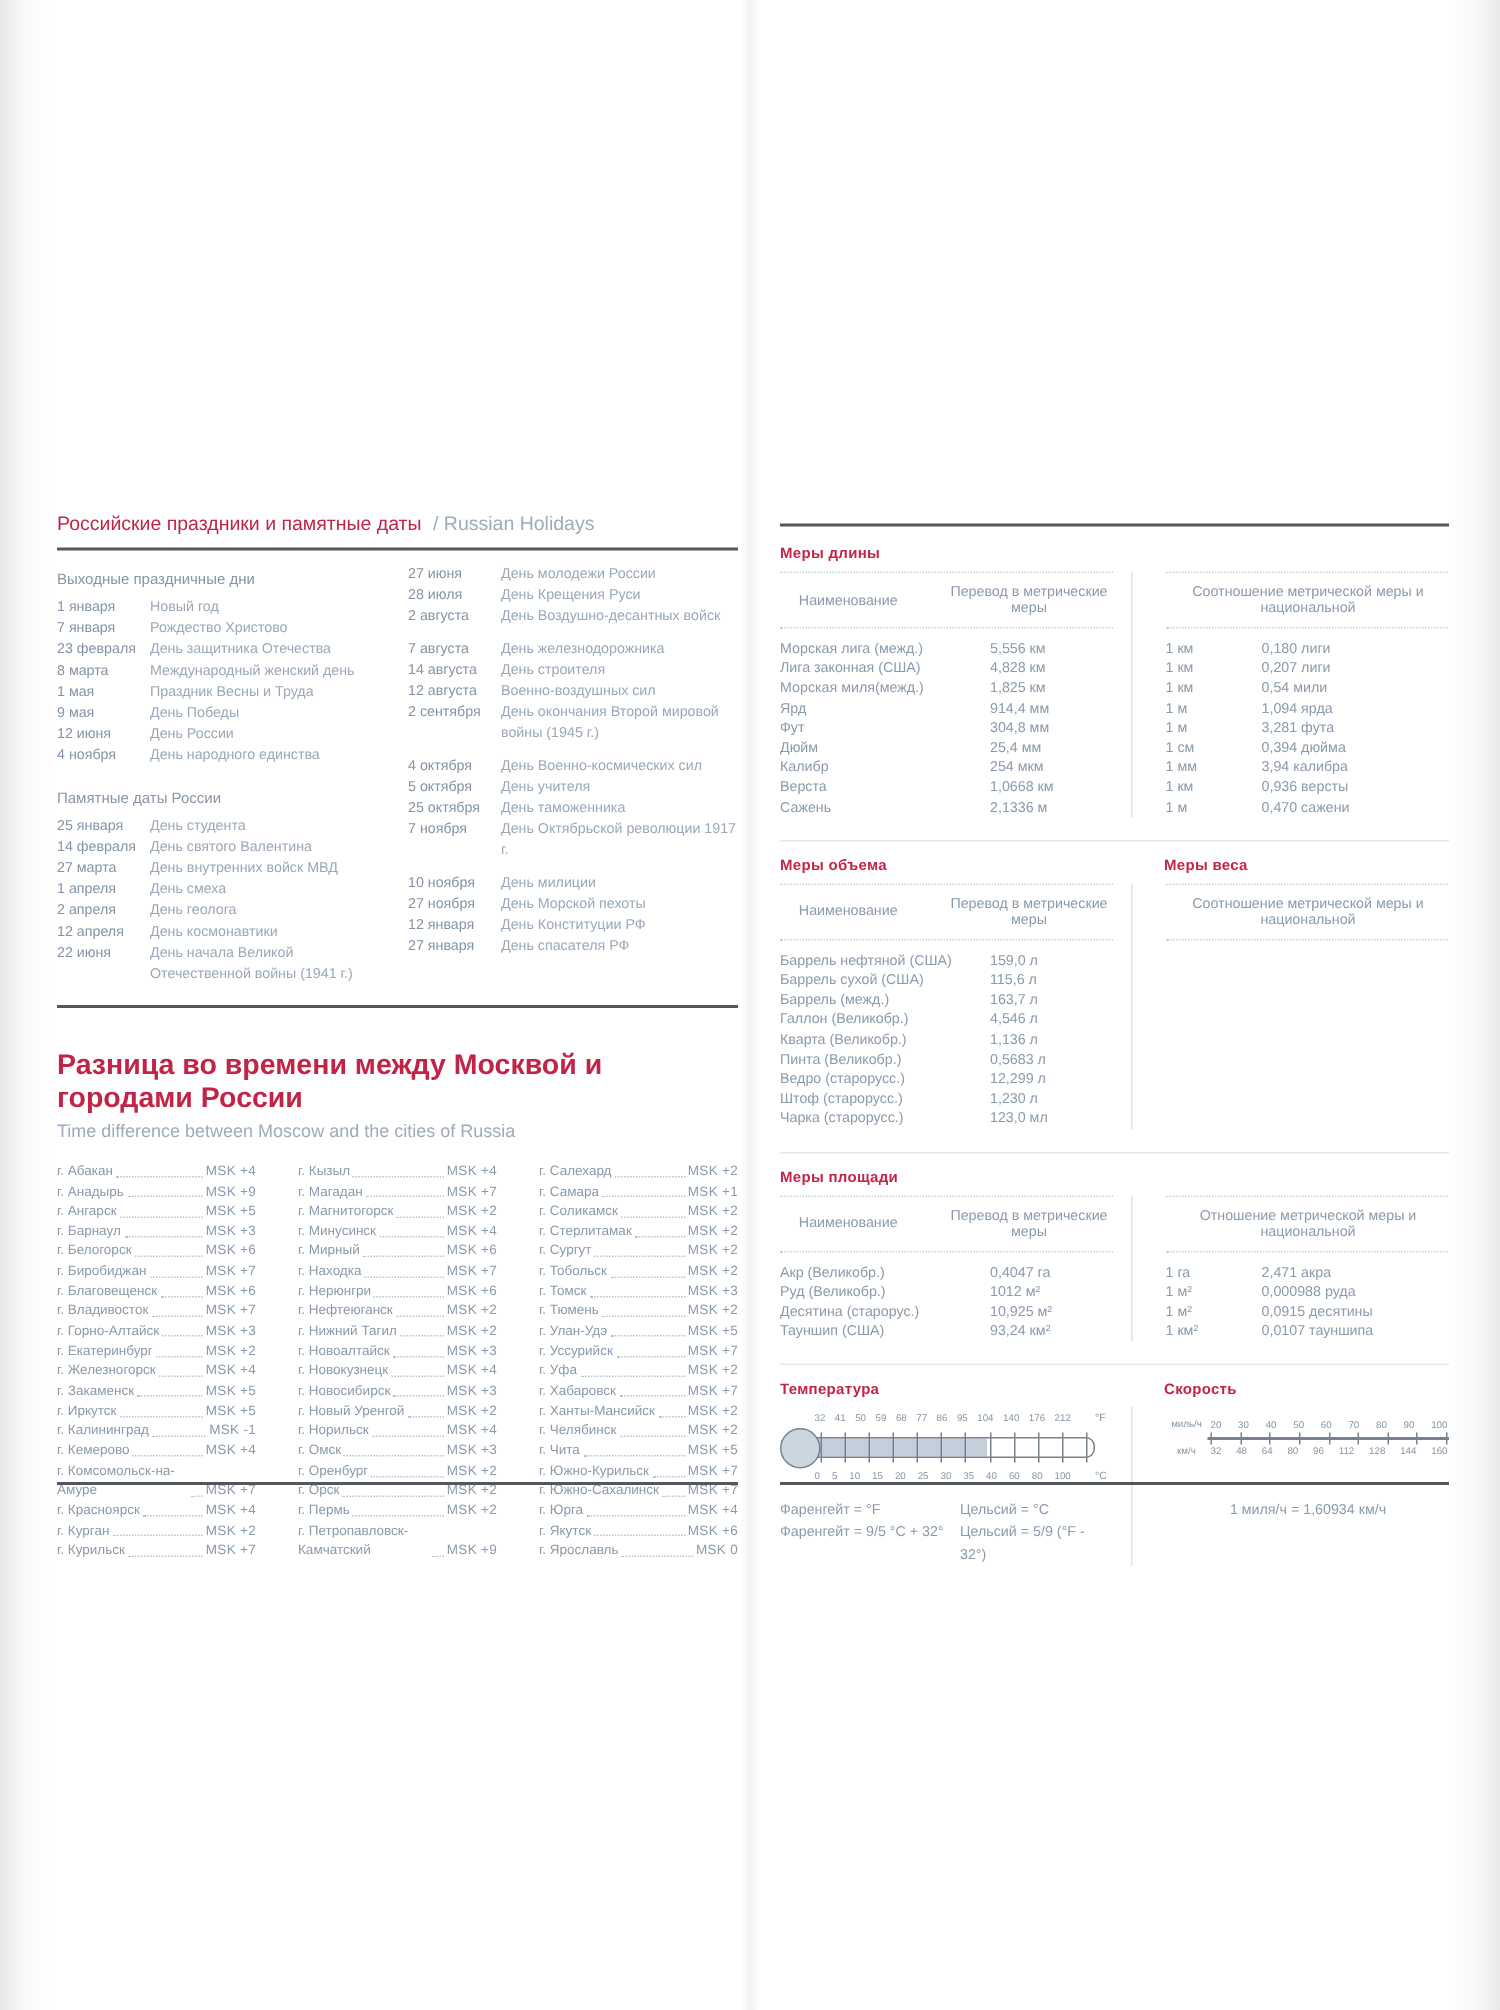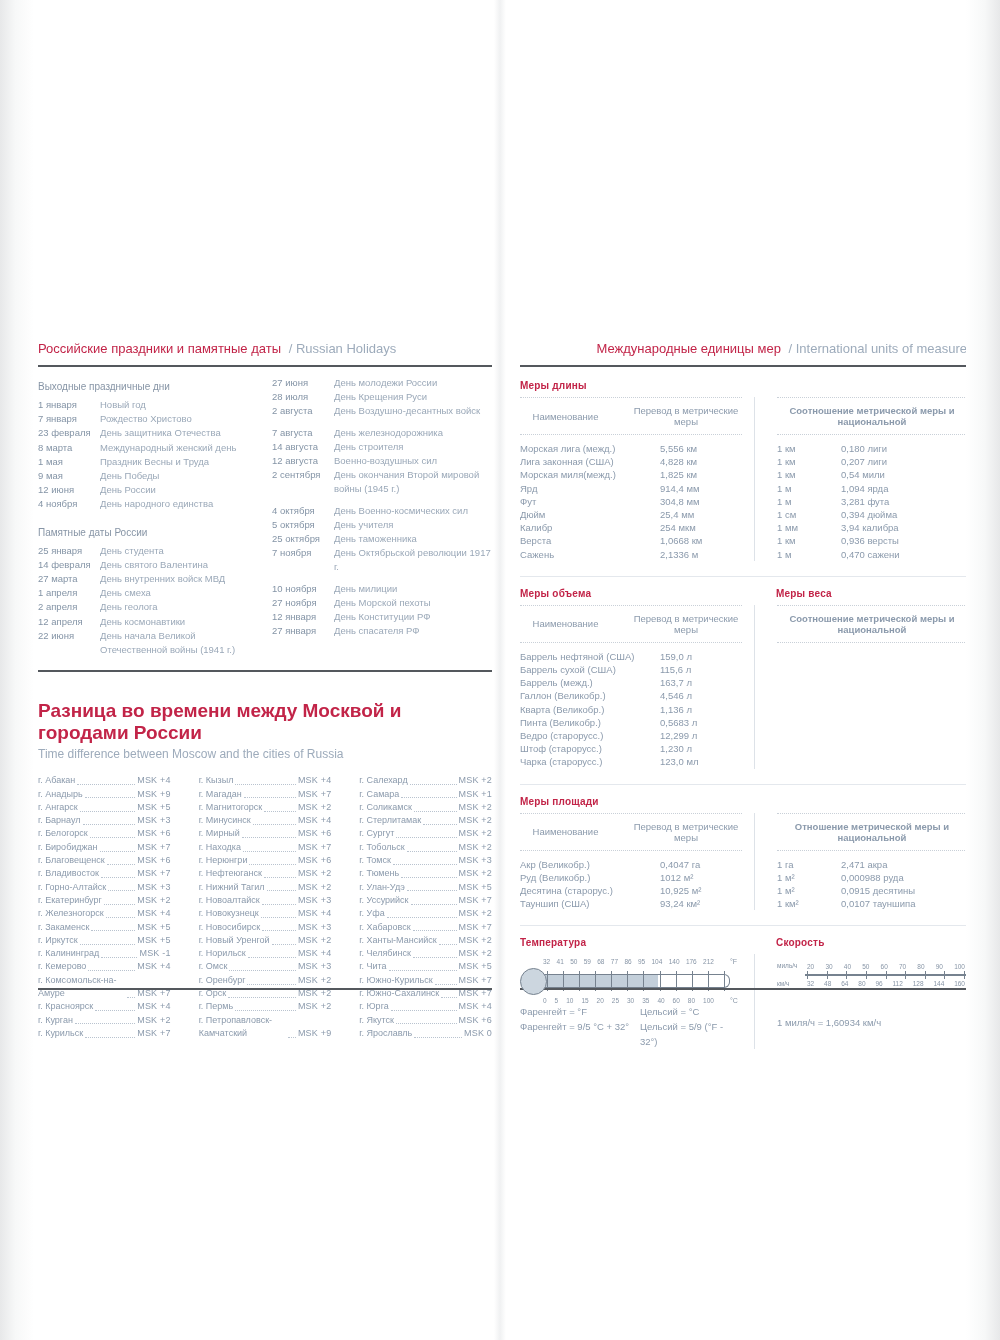--- a/index.html
+++ b/index.html
@@ -59,21 +59,21 @@
   .labelrow .half{width:222px;flex:none;padding-right:12px;}
   .labelrow .half2{flex:1;padding-left:22px;}
   .seclabel{color:#c22448;font-size:10px;font-weight:bold;letter-spacing:0.2px;}
   .twocol{display:flex;align-items:stretch;}
   .tleft{width:222px;flex:none;padding-right:12px;}
   .tright{flex:1;min-width:0;border-left:1px solid #dde2e8;padding-left:22px;}
   .thead{display:flex;align-items:center;border-top:1px dotted #c9d0d8;border-bottom:1px dotted #c9d0d8;
          min-height:30px;font-size:9.5px;color:#8b9aac;text-align:center;padding:3px 0;}
   .thead .h1{flex:1;}
   .thead .h2{width:112px;margin-left:19px;}
-  .thead.single{justify-content:center;padding:3px 6px;font-weight:bold;}
+  .thead.single{justify-content:center;padding:3px 6px;}
   .thead.single span{max-width:180px;}
   .trows{padding-top:7px;font-size:9.5px;line-height:13.2px;color:#8b9aac;}
   .mrow{display:flex;align-items:center;}
   .mrow .mn{flex:1;padding-right:4px;min-width:0;}
   .mrow .mv{width:82px;flex:none;}
   .tright .mrow .mv{width:78px;}
   .tright .mrow .mu{width:64px;flex:none;}
   .tright .mrow .mv2{flex:1;min-width:0;}
 
   
@@ -83,27 +83,27 @@
   .t-unit{width:12px;flex:none;text-align:left;font-size:7px;}
   .t-top{margin-bottom:2px;}
   .t-bot{margin-top:2px;}
   .t-mid{display:flex;align-items:center;height:28px;}
   .t-bulb{width:25px;height:25px;border:1.4px solid #76828f;border-radius:50%;background:#ccd6df;flex:none;
           position:relative;z-index:2;}
   .t-tube{position:relative;flex:1;height:12px;border:1.4px solid #76828f;border-left:none;border-radius:0 6px 6px 0;
           background:linear-gradient(to right,#c3cfda 0,#c3cfda 62%,#fff 62%);margin-left:-4px;margin-right:12px;}
   .t-ticks{position:absolute;left:0;right:0;top:-4px;bottom:-4px;display:flex;justify-content:space-between;padding:0 4px;}
   .t-tick{width:1px;background:#76828f;}
-  .t-formulas{font-size:9.5px;color:#8b9aac;line-height:15px;}
+  .t-formulas{margin-top:11px;font-size:9.5px;color:#8b9aac;line-height:15px;}
   .frow{display:flex;}
   .frow .fl{width:120px;flex:none;}
   .frow .fr{flex:1;}
 
   
-  .speed{margin-top:8px;}
+  .speed{margin-top:8px;text-align:center;}
   .s-wrap{display:flex;align-items:center;}
   .s-units{width:28px;flex:none;display:flex;flex-direction:column;gap:11px;font-size:6.5px;color:#8795a6;}
   .s-scale{flex:1;min-width:0;}
   .s-top,.s-bot{display:flex;justify-content:space-between;padding:0 2px;font-size:6.5px;color:#8795a6;}
   .s-top{margin-bottom:4px;}
   .s-bot{margin-top:4px;}
   .s-line{position:relative;height:2px;background:#76828f;}
   .s-ticksrow{position:absolute;left:0;right:0;top:-3px;height:8px;display:flex;justify-content:space-between;padding:0 2px;}
   .s-tick{width:1px;background:#76828f;}
   .s-note{margin-top:30px;font-size:9.5px;color:#8b9aac;}
@@ -642,24 +642,20 @@
           <div class="crow">
             <span class="cname">г. Ярославль</span>
             <span class="leader"></span>
             <span class="coff">MSK 0</span>
           </div>
         </div>
     </div>
   </section>
 
   <section class="page right">
-    <header class="ph">
-      <span class="t-ru">Международные единицы мер</span>
-      <span class="t-en">/ International units of measure</span>
-    </header>
     <div class="rule"></div>
 
     <div class="sec">
       <div class="labelrow">
         <span class="seclabel">Меры длины</span>
       </div>
       <div class="twocol">
         <div class="tleft">
           <div class="thead">
             <span class="h1">Наименование</span>

